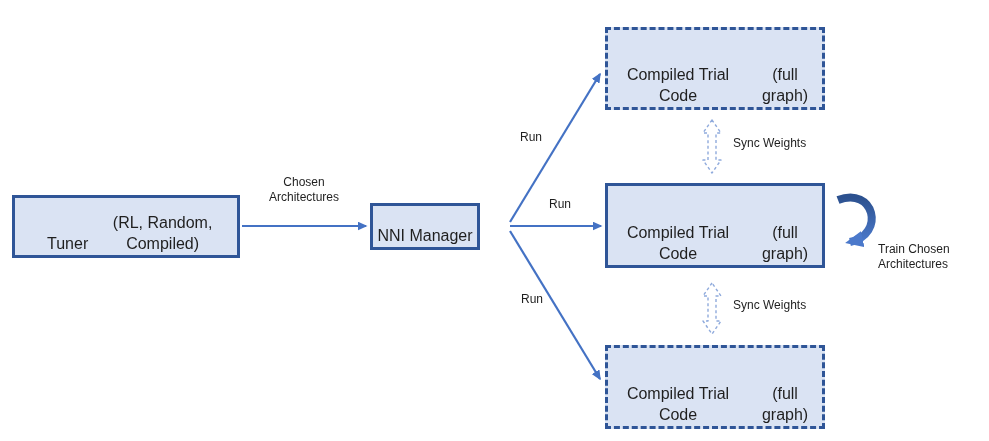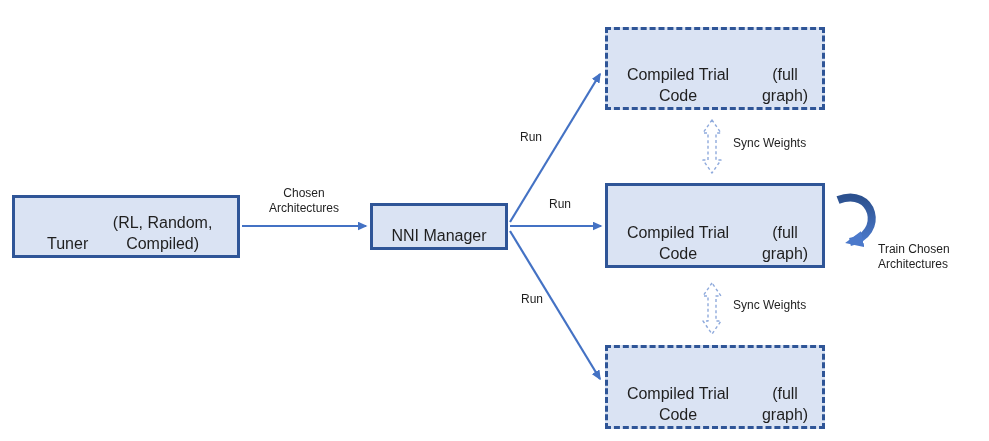--- a/index.html
+++ b/index.html
@@ -19,32 +19,32 @@
     display:flex;
     flex-direction:row;
     align-items:flex-end;
     justify-content:center;
     text-align:center;
     font-size:16px;
     line-height:1.35;
   }
   .box.dashed{border-style:dashed;}
   #tuner-box{left:12px;top:195px;width:228px;height:63px;padding-left:32px;}
-  #nni-box{left:370px;top:203px;width:138px;height:47px;}
+  #nni-box{left:370px;top:203px;width:110px;height:47px;}
   #trial-top{left:605px;top:27px;width:220px;height:83px;}
   #trial-mid{left:605px;top:183px;width:220px;height:85px;}
   #trial-bottom{left:605px;top:345px;width:220px;height:84px;}
   .lbl{
     position:absolute;
     font-size:12px;
     line-height:1.25;
     white-space:nowrap;
   }
   .lbl.center{text-align:center;}
-  #lbl-chosen{left:243px;top:186px;width:122px;}
+  #lbl-chosen{left:243px;top:175px;width:122px;}
   #lbl-run-top{left:520px;top:130px;}
   #lbl-run-mid{left:549px;top:197px;}
   #lbl-run-bottom{left:521px;top:292px;}
   #lbl-sync-top{left:733px;top:136px;}
   #lbl-sync-bottom{left:733px;top:298px;}
   #lbl-train{left:878px;top:203px;margin-top:39px;}
   #edges{position:absolute;left:0;top:0;pointer-events:none;}
 </style>
 </head>
 <body>

